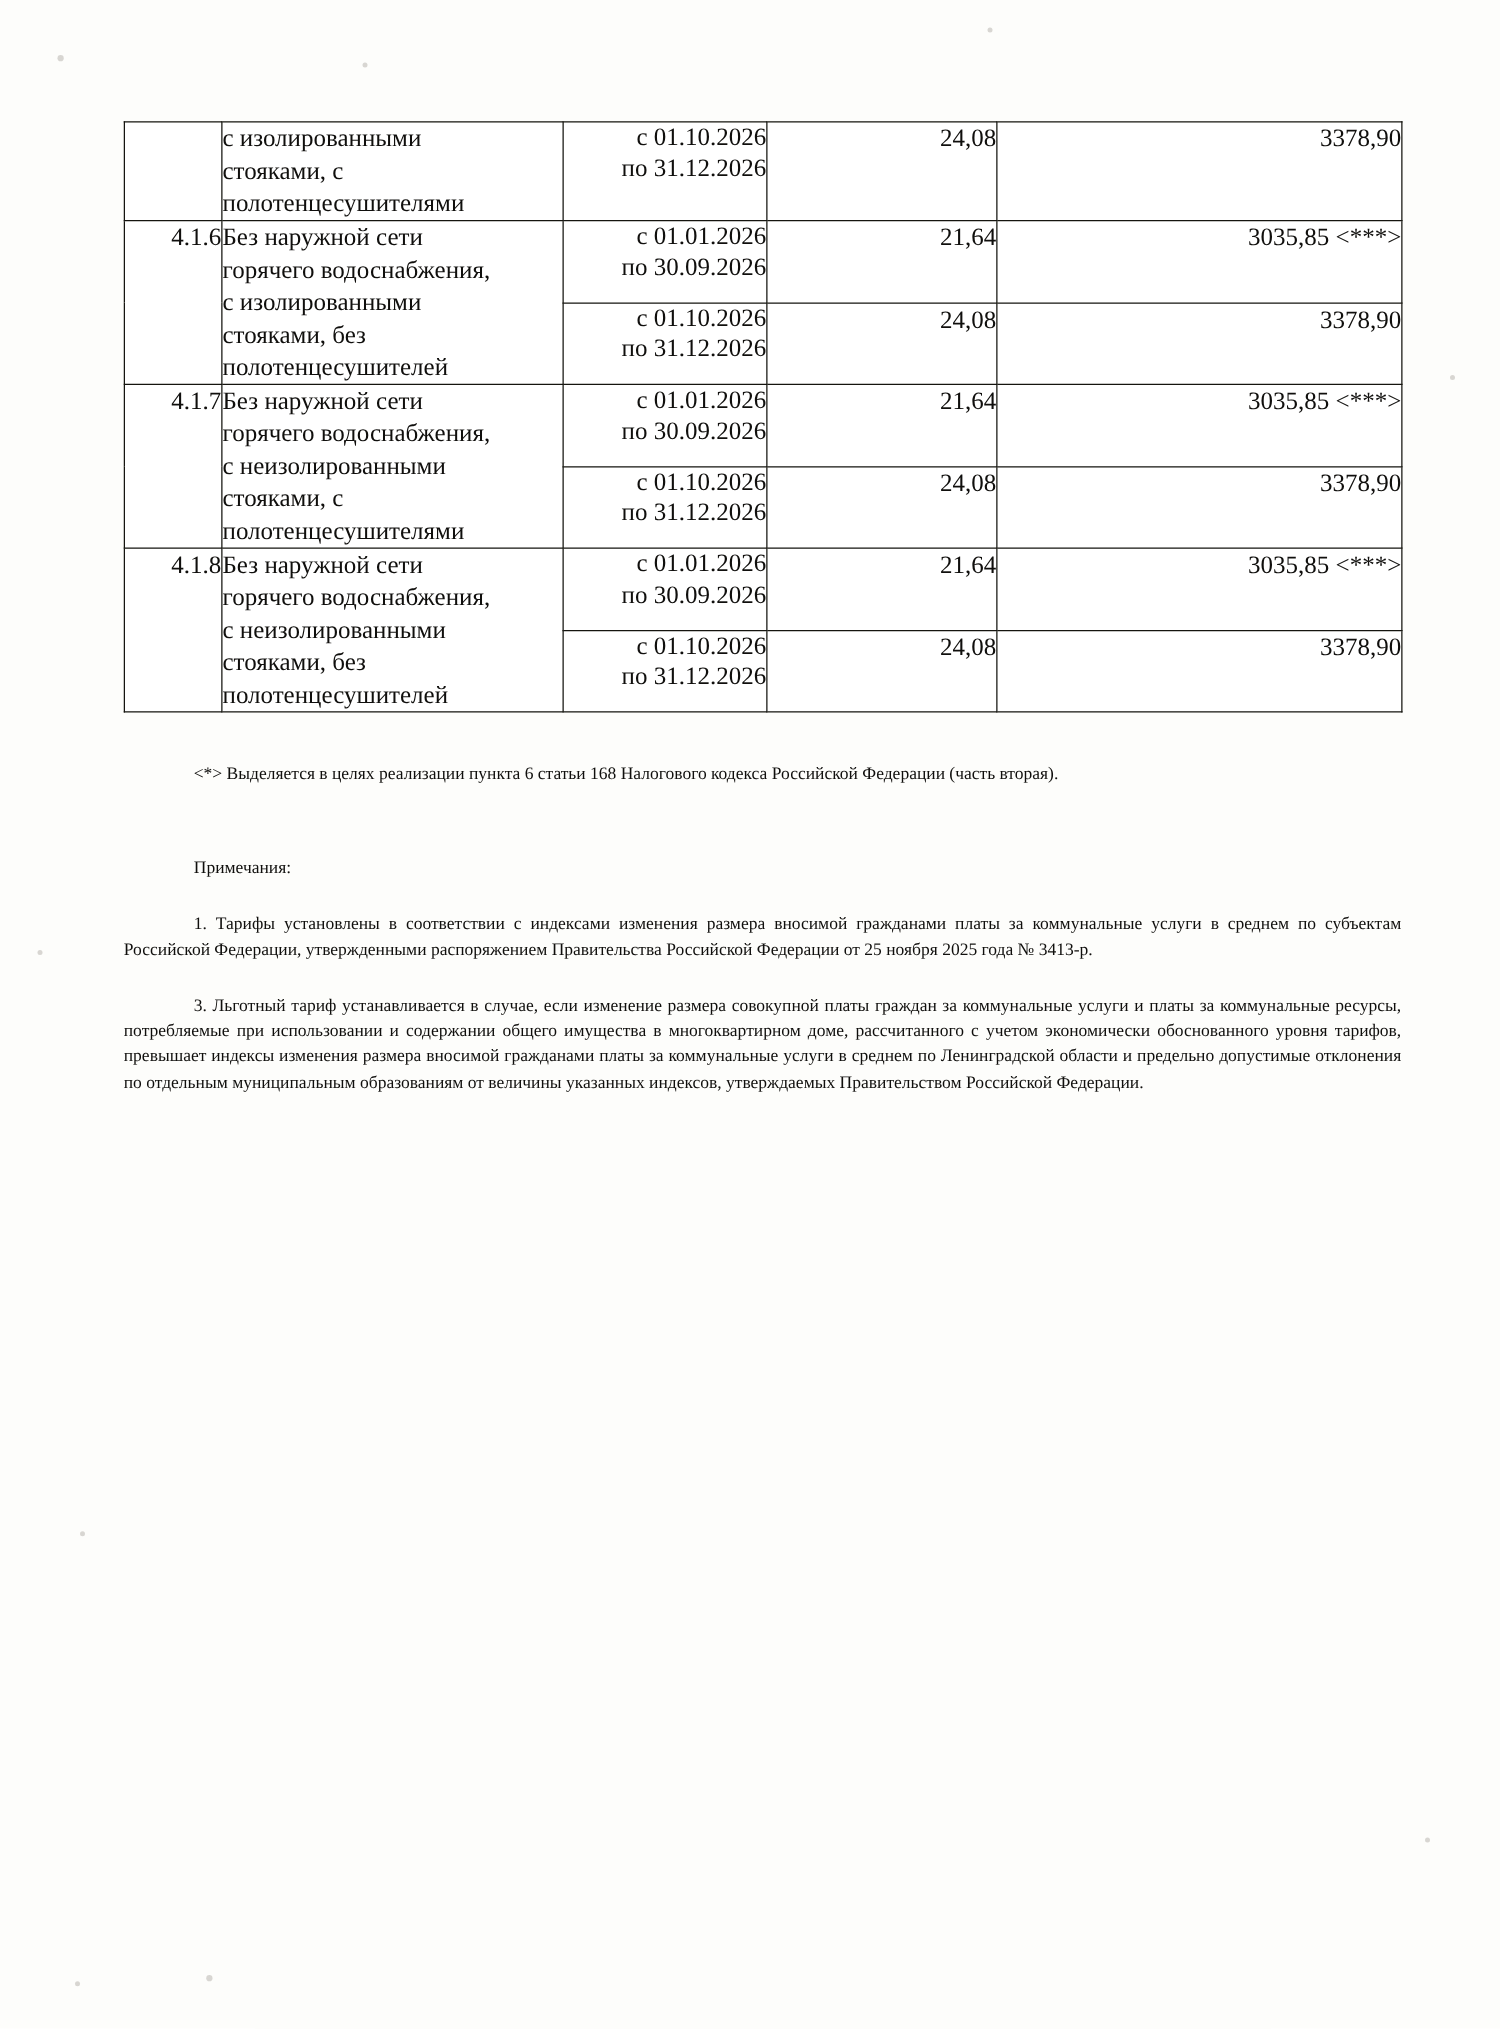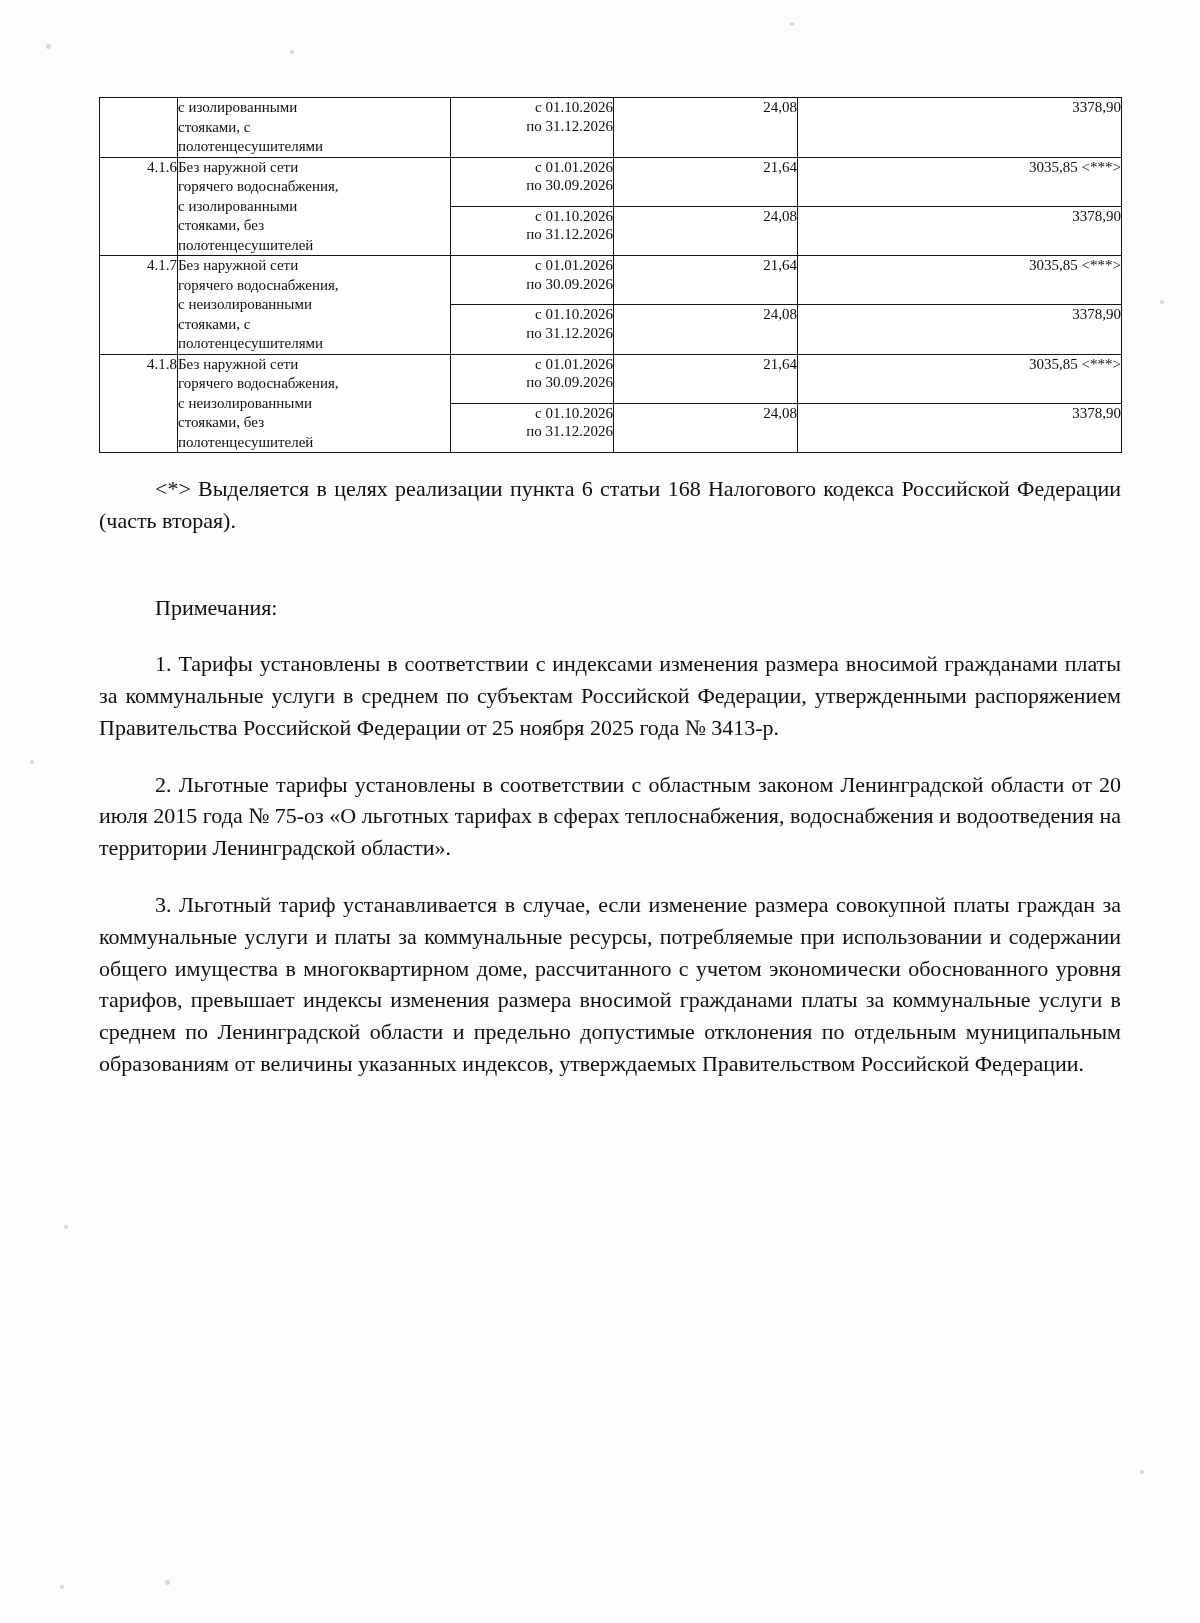--- a/index.html
+++ b/index.html
@@ -36,21 +36,21 @@
     left: 99px;
     top: 97px;
     width: 1022px;
   }
 
   
   table.tariff {
     border-collapse: collapse;
     width: 1022px;
     table-layout: fixed;
-    font-size: 15px;
+    font-size: 20px;
     line-height: 1.30;
   }
   table.tariff td {
     border: 1.6px solid #15140f;
     padding: 0;
     vertical-align: top;
     background: #fff;
   }
   .col-no    { width: 78px; }
   .col-desc  { width: 273px; }
@@ -60,22 +60,22 @@
   .cell-no      { text-align: right; padding-top: 12px; }
   .cell-desc    { padding: 10px 6px 12px 11px; }
   .cell-period  { text-align: right; padding: 11px 4px 12px; line-height: 1.24; }
   .cell-center  { text-align: right; vertical-align: middle; }
 
   .cell-desc .ln { display: block; white-space: nowrap; }
   .cell-period .ln { display: block; white-space: nowrap; }
 
   
   .notes {
-    margin-top: 20px;
-    font-size: 22px;
+    margin-top: 40px;
+    font-size: 14px;
     line-height: 1.445;
   }
   .para {
     margin: 0 0 25px 0;
     text-align: justify;
     text-indent: 56px;
     text-justify: inter-word;
   }
   .para:last-child { margin-bottom: 0; }
   .gap-lg { height: 30px; }
@@ -245,19 +245,18 @@
     <p class="para">&lt;*&gt; Выделяется в целях реализации пункта 6 статьи 168 Налогового кодекса Российской Федерации (часть вторая).</p>
 
 
 
     <div class="gap-lg"></div>
 
     <p class="heading-line">Примечания:</p>
 
     <p class="para">1. Тарифы установлены в соответствии с индексами изменения размера вносимой гражданами платы за коммунальные услуги в среднем по субъектам Российской Федерации, утвержденными распоряжением Правительства Российской Федерации от 25 ноября 2025 года № 3413-р.</p>
 
-    <p class="para">2. Льготные тарифы установлены в соответствии с областным законом Ленинградской области от 20 июля 2015 года № 75-оз «О льготных тарифах в сферах теплоснабжения, водоснабжения и водоотведения на территории Ленинградской области».</p>
 
     <p class="para">3. Льготный тариф устанавливается в случае, если изменение размера совокупной платы граждан за коммунальные услуги и платы за коммунальные ресурсы, потребляемые при использовании и содержании общего имущества в многоквартирном доме, рассчитанного с учетом экономически обоснованного уровня тарифов, превышает индексы изменения размера вносимой гражданами платы за коммунальные услуги в среднем по Ленинградской области и предельно допустимые отклонения по отдельным муниципальным образованиям от величины указанных индексов, утверждаемых Правительством Российской Федерации.</p>
 
   </div>
 
 </div>
 
 </body></html>

